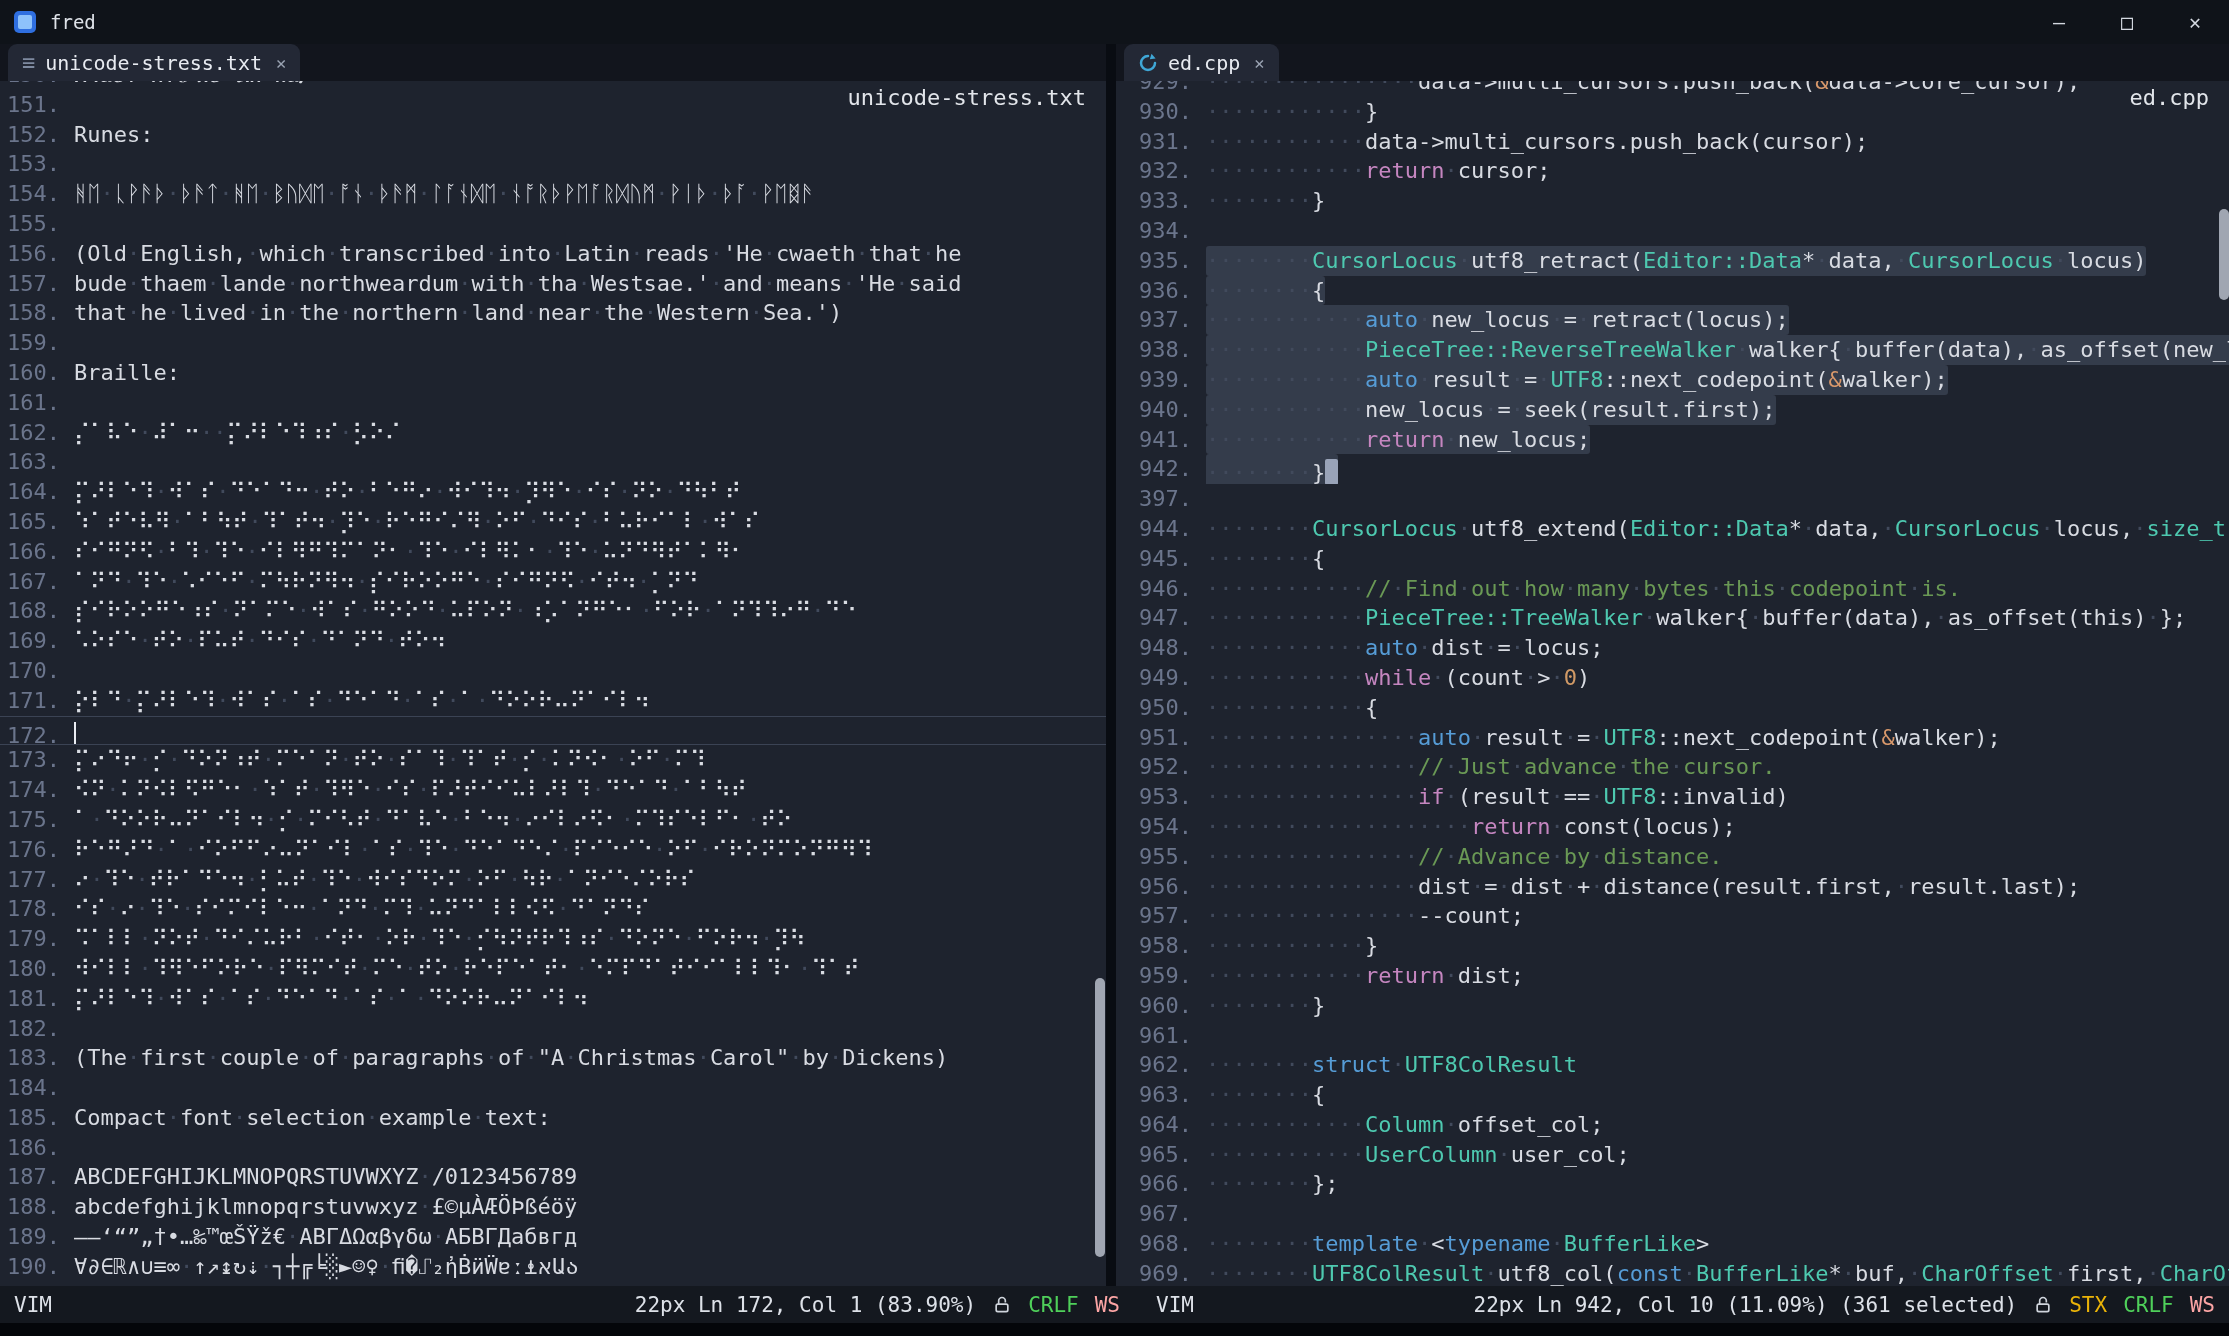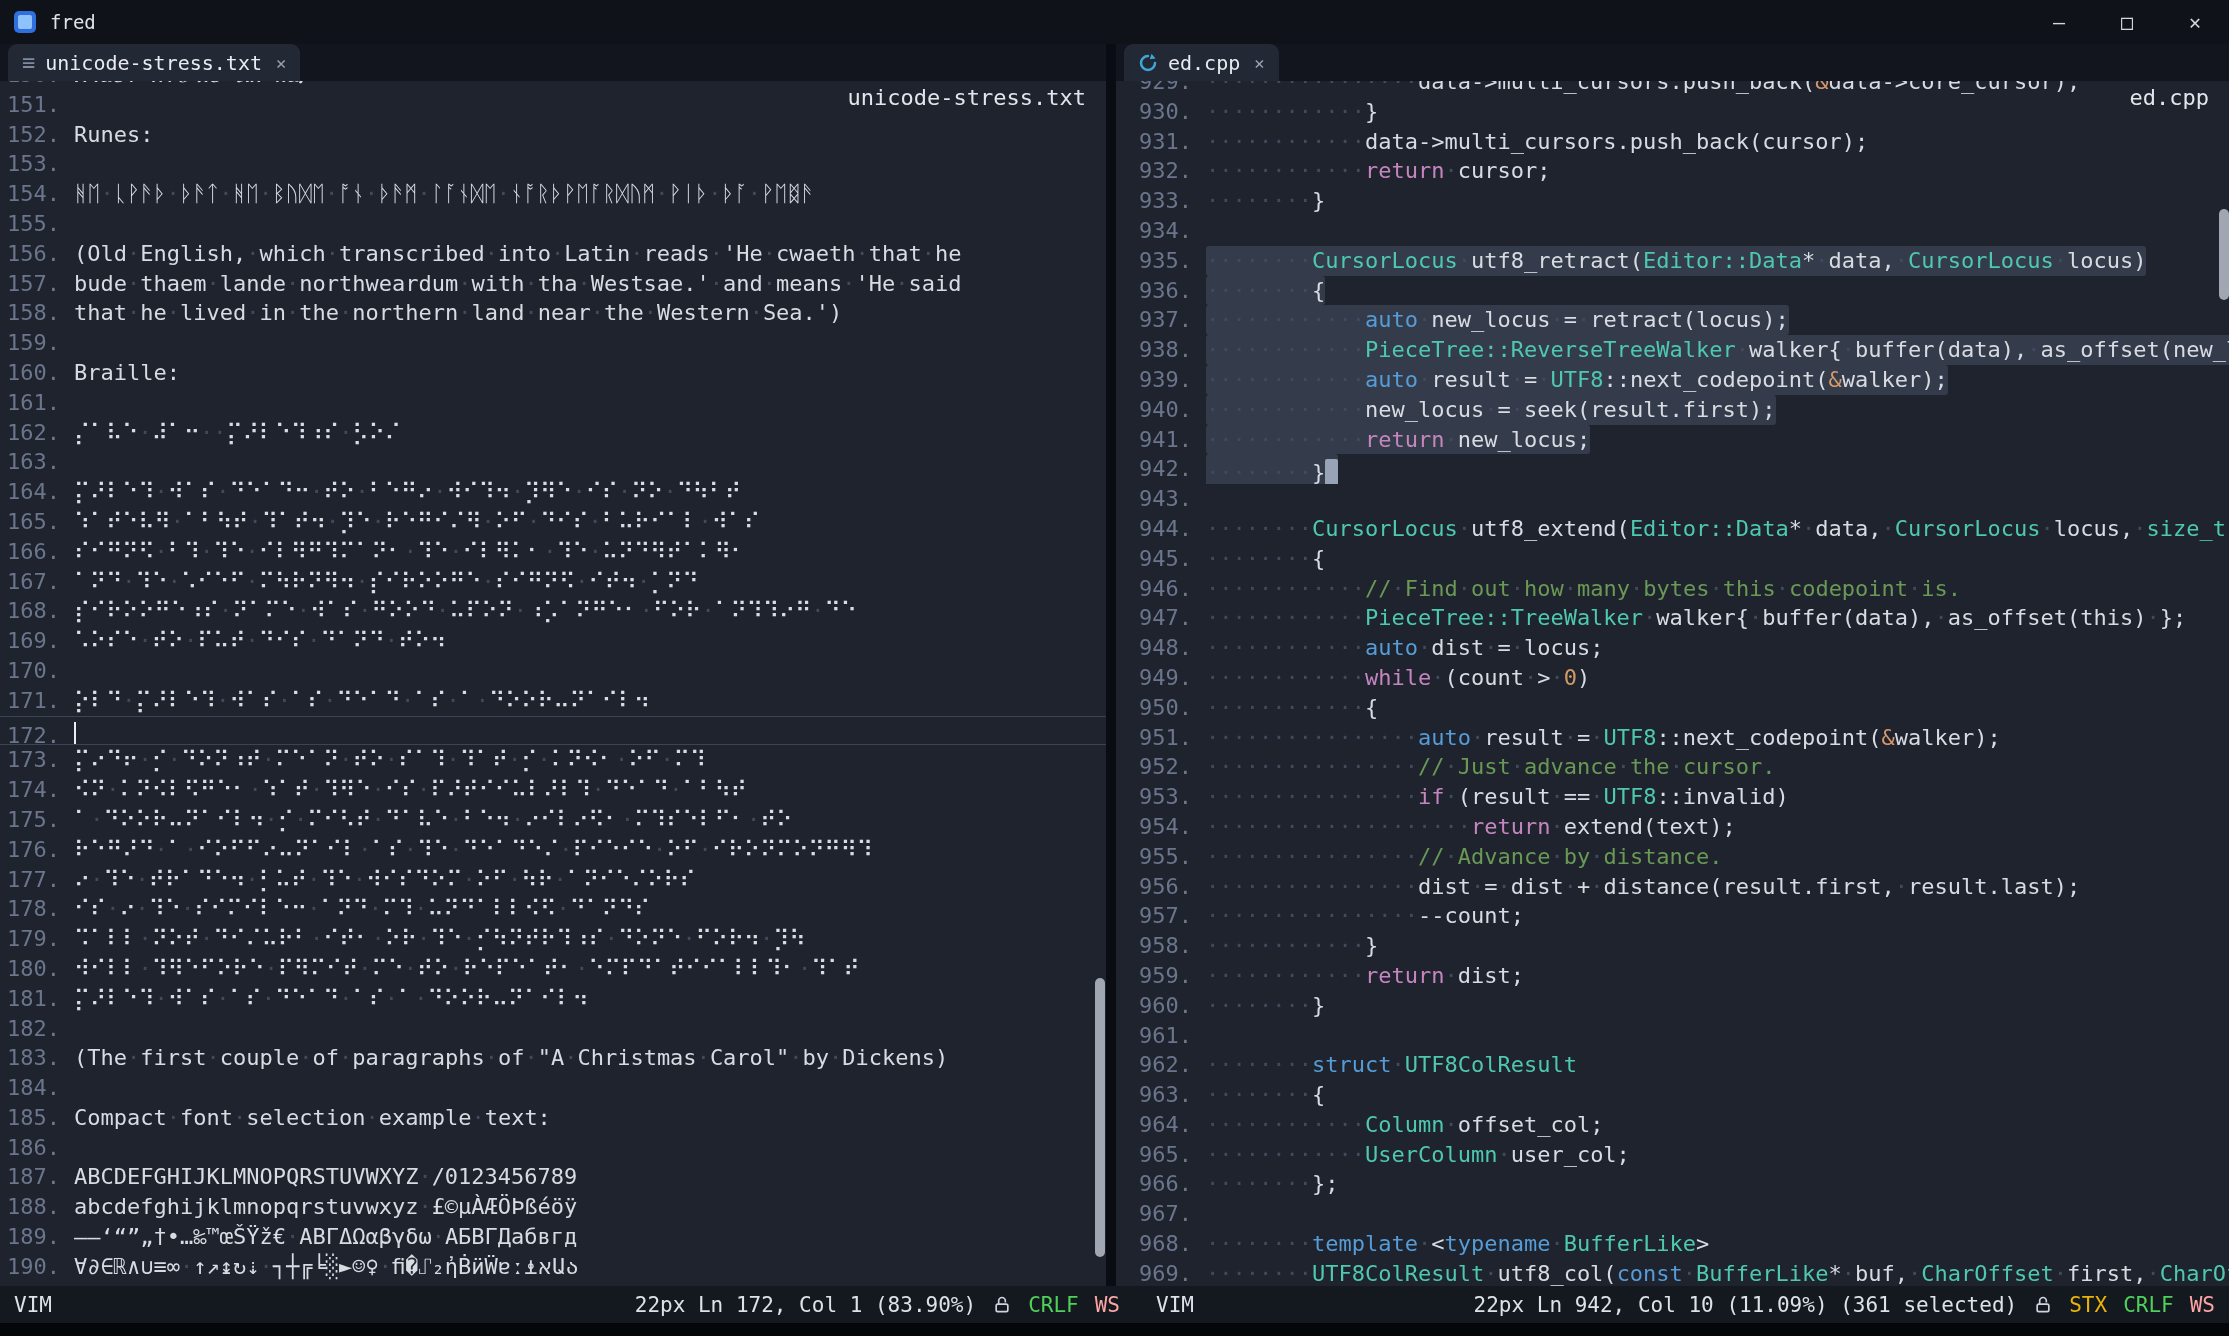--- a/index.html
+++ b/index.html
@@ -165,32 +165,32 @@
             <div class="line"><span class="num">933.</span><span class="ws">········</span><span class="tk-p">}</span></div>
             <div class="line"><span class="num">934.</span></div>
             <div class="line"><span class="num">935.</span><span class="sel"><span class="ws">········</span><span class="tk-t">CursorLocus</span><span class="ws">·</span><span class="tk-p">utf8_retract(</span><span class="tk-t">Editor::Data</span><span class="tk-p">*</span><span class="ws">·</span><span class="tk-p">data,</span><span class="ws">·</span><span class="tk-t">CursorLocus</span><span class="ws">·</span><span class="tk-p">locus)</span></span></div>
             <div class="line"><span class="num">936.</span><span class="sel"><span class="ws">········</span><span class="tk-p">{</span></span></div>
             <div class="line"><span class="num">937.</span><span class="sel"><span class="ws">············</span><span class="tk-kb">auto</span><span class="ws">·</span><span class="tk-p">new_locus</span><span class="ws">·</span><span class="tk-p">=</span><span class="ws">·</span><span class="tk-p">retract(locus);</span></span></div>
             <div class="line"><span class="num">938.</span><span class="sel"><span class="ws">············</span><span class="tk-t">PieceTree::ReverseTreeWalker</span><span class="ws">·</span><span class="tk-p">walker{</span><span class="ws">·</span><span class="tk-p">buffer(data),</span><span class="ws">·</span><span class="tk-p">as_offset(new_locus)</span></span></div>
             <div class="line"><span class="num">939.</span><span class="sel"><span class="ws">············</span><span class="tk-kb">auto</span><span class="ws">·</span><span class="tk-p">result</span><span class="ws">·</span><span class="tk-p">=</span><span class="ws">·</span><span class="tk-t">UTF8</span><span class="tk-p">::next_codepoint(</span><span class="tk-o">&amp;</span><span class="tk-p">walker);</span></span></div>
             <div class="line"><span class="num">940.</span><span class="sel"><span class="ws">············</span><span class="tk-p">new_locus</span><span class="ws">·</span><span class="tk-p">=</span><span class="ws">·</span><span class="tk-p">seek(result.first);</span></span></div>
             <div class="line"><span class="num">941.</span><span class="sel"><span class="ws">············</span><span class="tk-kp">return</span><span class="ws">·</span><span class="tk-p">new_locus;</span></span></div>
             <div class="line"><span class="num">942.</span><span class="sel"><span class="ws">········</span><span class="tk-p">}</span><span class="block-cursor"></span></span></div>
-            <div class="line"><span class="num">943.</span></div>
+            <div class="line"><span class="num">397.</span></div>
             <div class="line"><span class="num">944.</span><span class="ws">········</span><span class="tk-t">CursorLocus</span><span class="ws">·</span><span class="tk-p">utf8_extend(</span><span class="tk-t">Editor::Data</span><span class="tk-p">*</span><span class="ws">·</span><span class="tk-p">data,</span><span class="ws">·</span><span class="tk-t">CursorLocus</span><span class="ws">·</span><span class="tk-p">locus,</span><span class="ws">·</span><span class="tk-t">size_t</span><span class="ws">·</span></div>
             <div class="line"><span class="num">945.</span><span class="ws">········</span><span class="tk-p">{</span></div>
             <div class="line"><span class="num">946.</span><span class="ws">············</span><span class="tk-c">//</span><span class="ws">·</span><span class="tk-c">Find</span><span class="ws">·</span><span class="tk-c">out</span><span class="ws">·</span><span class="tk-c">how</span><span class="ws">·</span><span class="tk-c">many</span><span class="ws">·</span><span class="tk-c">bytes</span><span class="ws">·</span><span class="tk-c">this</span><span class="ws">·</span><span class="tk-c">codepoint</span><span class="ws">·</span><span class="tk-c">is.</span></div>
             <div class="line"><span class="num">947.</span><span class="ws">············</span><span class="tk-t">PieceTree::TreeWalker</span><span class="ws">·</span><span class="tk-p">walker{</span><span class="ws">·</span><span class="tk-p">buffer(data),</span><span class="ws">·</span><span class="tk-p">as_offset(this)</span><span class="ws">·</span><span class="tk-p">};</span></div>
             <div class="line"><span class="num">948.</span><span class="ws">············</span><span class="tk-kb">auto</span><span class="ws">·</span><span class="tk-p">dist</span><span class="ws">·</span><span class="tk-p">=</span><span class="ws">·</span><span class="tk-p">locus;</span></div>
             <div class="line"><span class="num">949.</span><span class="ws">············</span><span class="tk-kp">while</span><span class="ws">·</span><span class="tk-p">(count</span><span class="ws">·</span><span class="tk-p">&gt;</span><span class="ws">·</span><span class="tk-n">0</span><span class="tk-p">)</span></div>
             <div class="line"><span class="num">950.</span><span class="ws">············</span><span class="tk-p">{</span></div>
             <div class="line"><span class="num">951.</span><span class="ws">················</span><span class="tk-kb">auto</span><span class="ws">·</span><span class="tk-p">result</span><span class="ws">·</span><span class="tk-p">=</span><span class="ws">·</span><span class="tk-t">UTF8</span><span class="tk-p">::next_codepoint(</span><span class="tk-o">&amp;</span><span class="tk-p">walker);</span></div>
             <div class="line"><span class="num">952.</span><span class="ws">················</span><span class="tk-c">//</span><span class="ws">·</span><span class="tk-c">Just</span><span class="ws">·</span><span class="tk-c">advance</span><span class="ws">·</span><span class="tk-c">the</span><span class="ws">·</span><span class="tk-c">cursor.</span></div>
             <div class="line"><span class="num">953.</span><span class="ws">················</span><span class="tk-kp">if</span><span class="ws">·</span><span class="tk-p">(result</span><span class="ws">·</span><span class="tk-p">==</span><span class="ws">·</span><span class="tk-t">UTF8</span><span class="tk-p">::invalid)</span></div>
-            <div class="line"><span class="num">954.</span><span class="ws">····················</span><span class="tk-kp">return</span><span class="ws">·</span><span class="tk-p">extend(text);</span></div>
+            <div class="line"><span class="num">954.</span><span class="ws">····················</span><span class="tk-kp">return</span><span class="ws">·</span><span class="tk-p">const(locus);</span></div>
             <div class="line"><span class="num">955.</span><span class="ws">················</span><span class="tk-c">//</span><span class="ws">·</span><span class="tk-c">Advance</span><span class="ws">·</span><span class="tk-c">by</span><span class="ws">·</span><span class="tk-c">distance.</span></div>
             <div class="line"><span class="num">956.</span><span class="ws">················</span><span class="tk-p">dist</span><span class="ws">·</span><span class="tk-p">=</span><span class="ws">·</span><span class="tk-p">dist</span><span class="ws">·</span><span class="tk-p">+</span><span class="ws">·</span><span class="tk-p">distance(result.first,</span><span class="ws">·</span><span class="tk-p">result.last);</span></div>
             <div class="line"><span class="num">957.</span><span class="ws">················</span><span class="tk-p">--count;</span></div>
             <div class="line"><span class="num">958.</span><span class="ws">············</span><span class="tk-p">}</span></div>
             <div class="line"><span class="num">959.</span><span class="ws">············</span><span class="tk-kp">return</span><span class="ws">·</span><span class="tk-p">dist;</span></div>
             <div class="line"><span class="num">960.</span><span class="ws">········</span><span class="tk-p">}</span></div>
             <div class="line"><span class="num">961.</span></div>
             <div class="line"><span class="num">962.</span><span class="ws">········</span><span class="tk-kb">struct</span><span class="ws">·</span><span class="tk-t">UTF8ColResult</span></div>
             <div class="line"><span class="num">963.</span><span class="ws">········</span><span class="tk-p">{</span></div>
             <div class="line"><span class="num">964.</span><span class="ws">············</span><span class="tk-t">Column</span><span class="ws">·</span><span class="tk-p">offset_col;</span></div>

